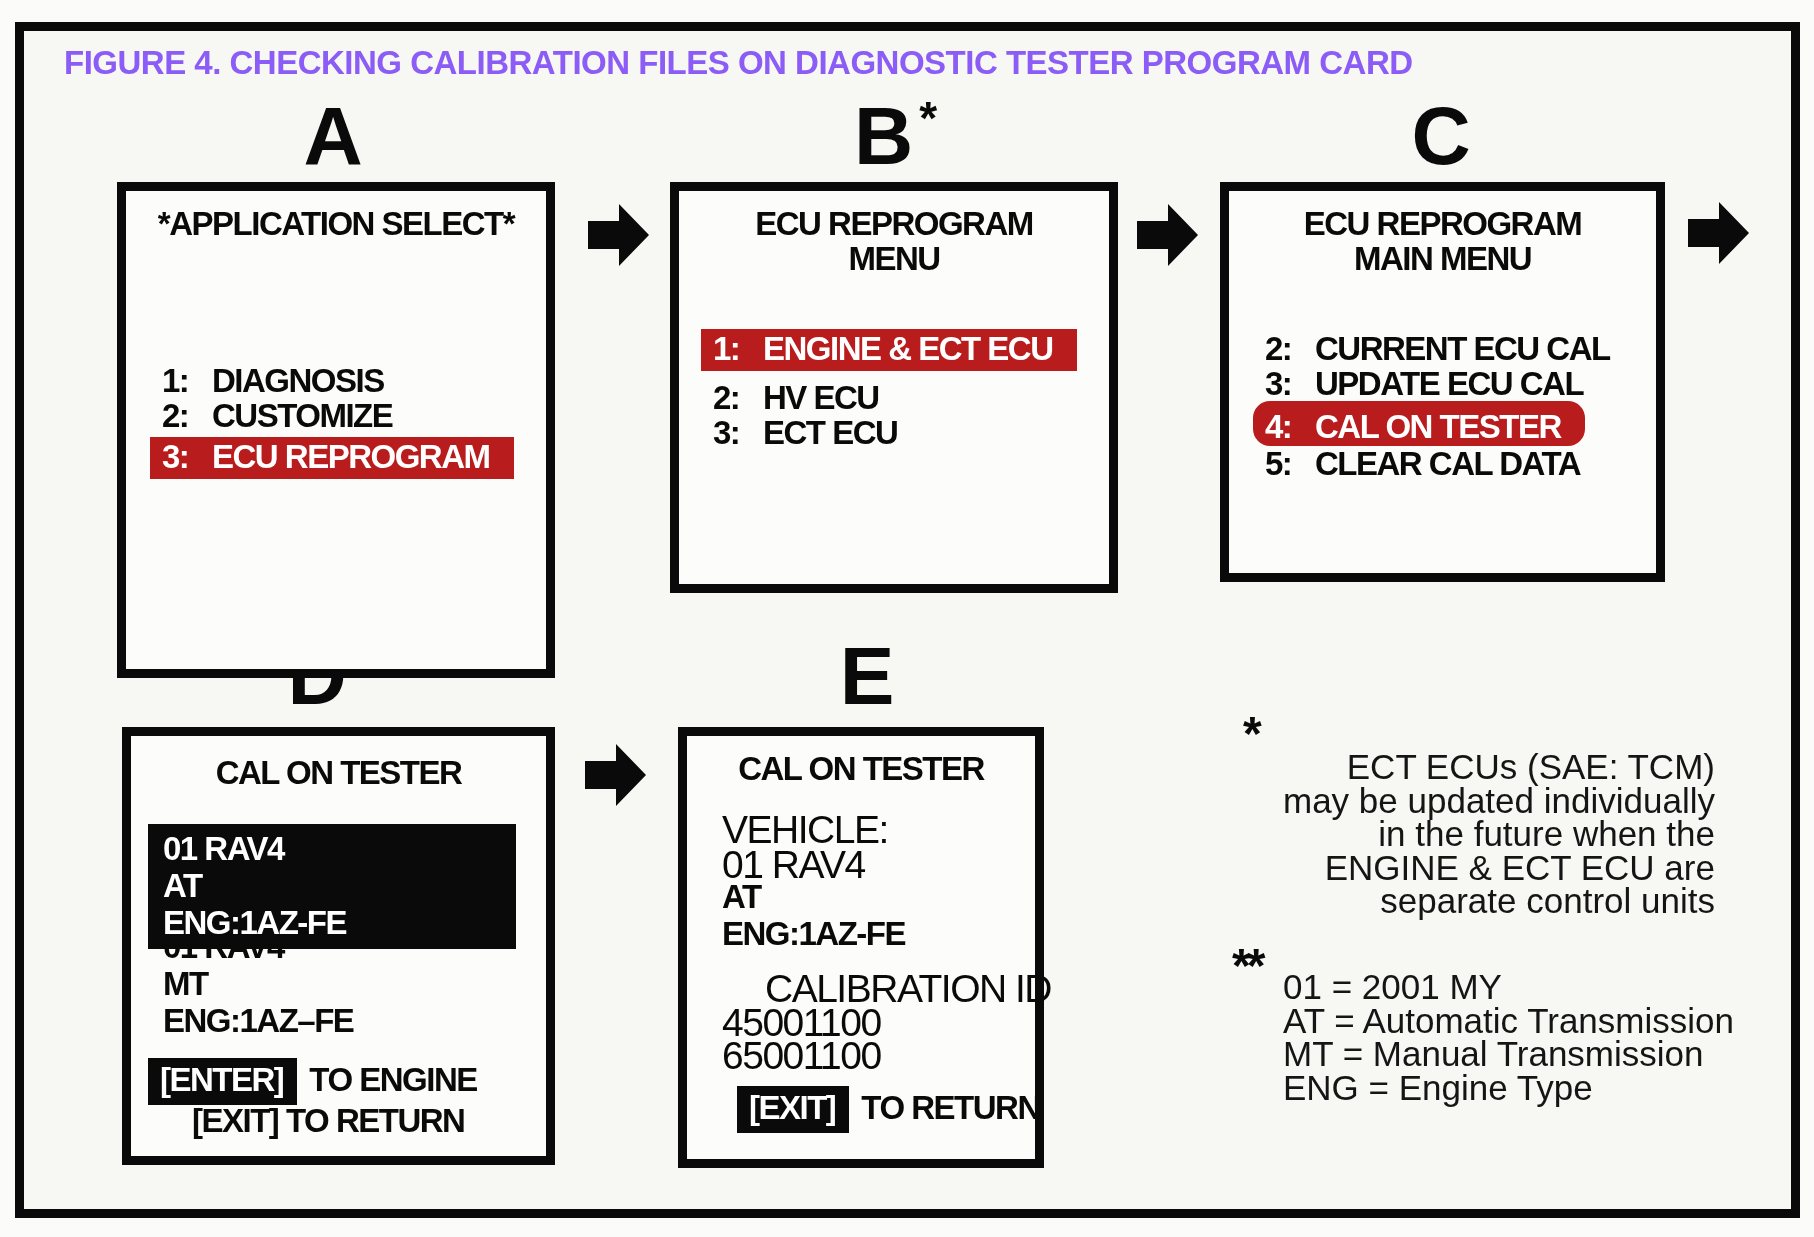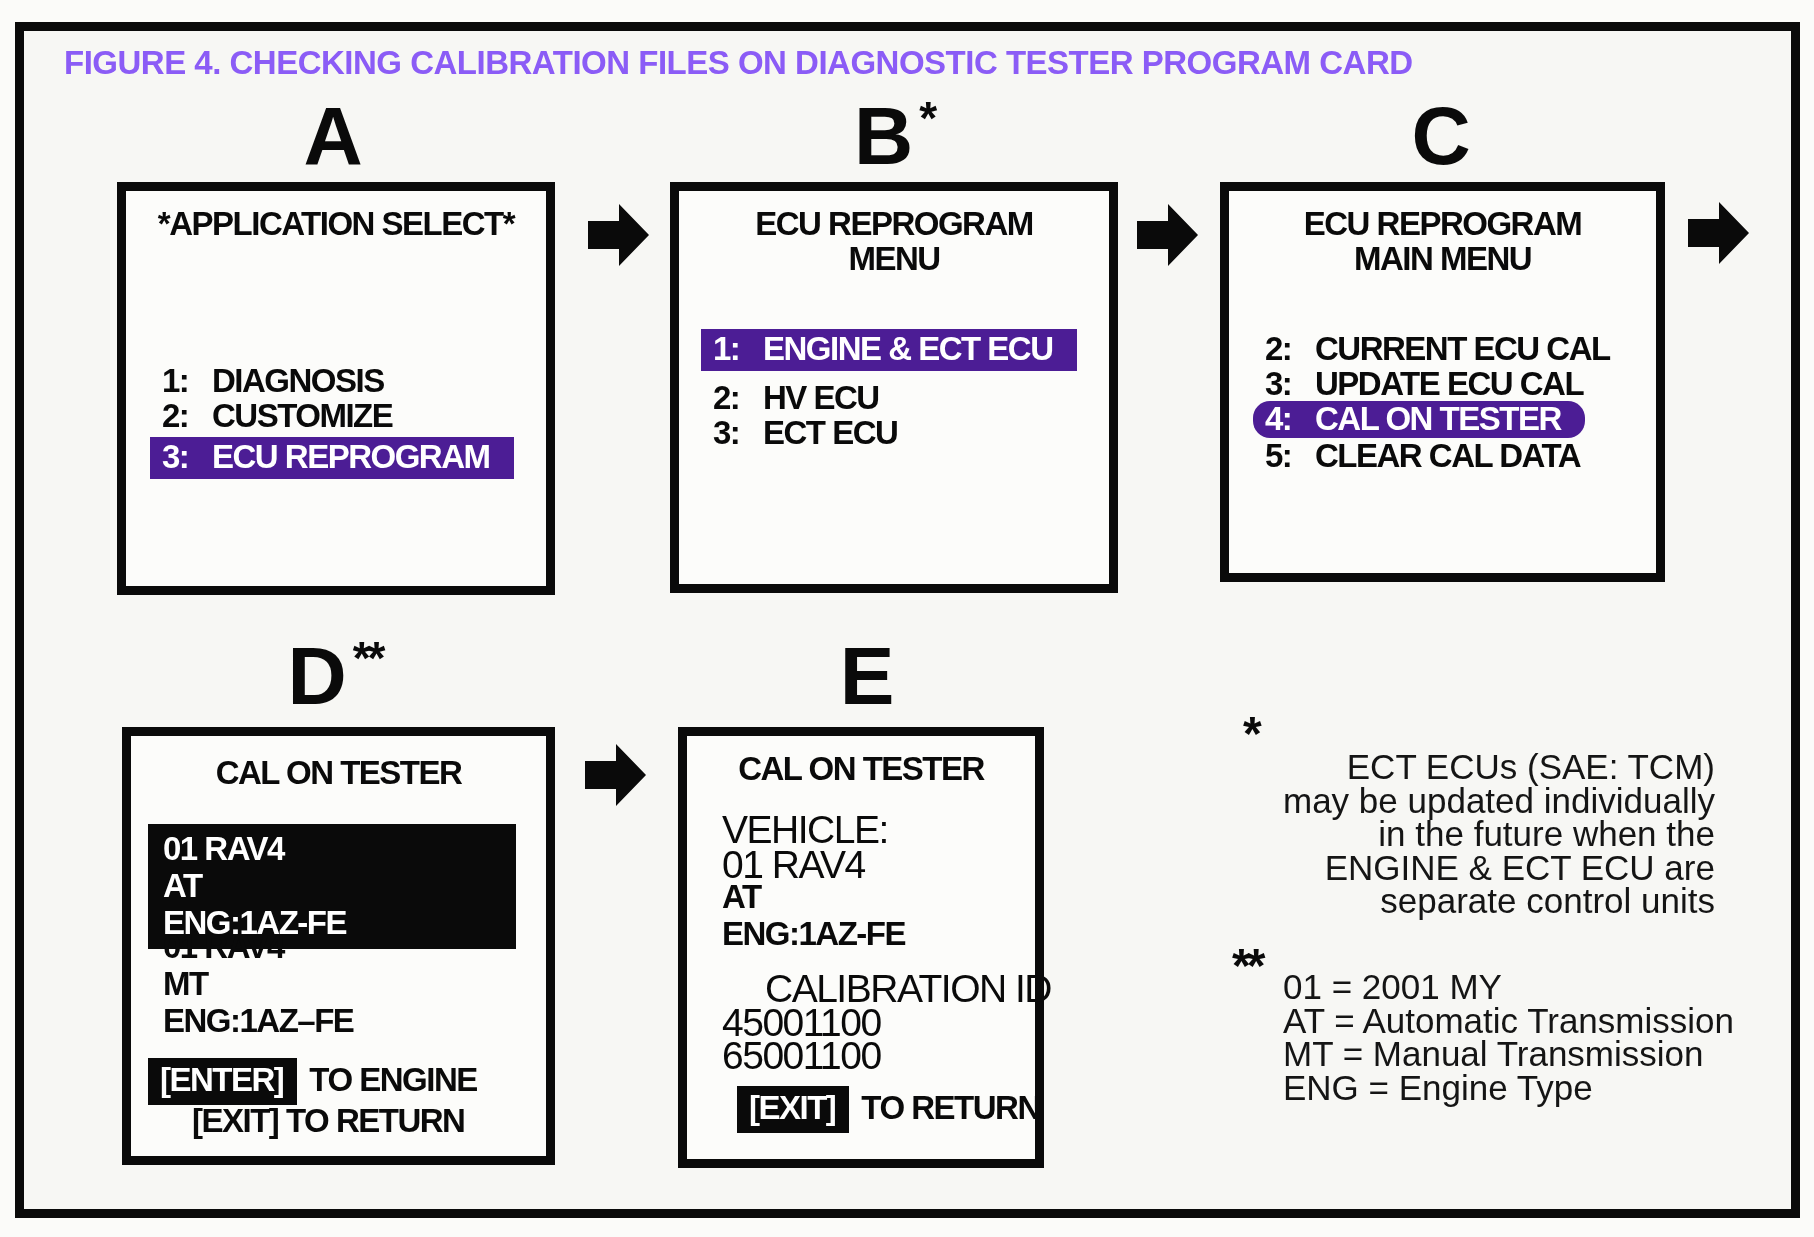--- a/index.html
+++ b/index.html
@@ -35,21 +35,21 @@
     font-size:33px;font-weight:bold;letter-spacing:-1.5px;white-space:nowrap;
   }
   .menu{position:absolute;}
   .mrow{
     display:table;white-space:nowrap;line-height:35px;
     font-size:33px;font-weight:bold;letter-spacing:-1.5px;
     padding-left:12px;
   }
   .mrow .num{display:inline-block;min-width:30px;margin-right:20px;}
   .mrow.hl{
-    background:#4c1d95;color:#fff;
+    background:#b91c1c;color:#fff;
     padding:2px 24px 5px 12px;line-height:35px;
   }
   .mrow.gap-after{margin-bottom:9px;}
   .mrow.gap-before{margin-top:4px;}
   
   .scr-text{font-size:39px;font-weight:normal;letter-spacing:-1.5px;white-space:nowrap;position:absolute;}
   .d-hlblock{
     position:absolute;background:#0a0a0a;color:#fff;
     padding:6px 15px 8px 15px;box-sizing:border-box;
     font-size:33px;font-weight:bold;letter-spacing:-1.5px;line-height:37px;
@@ -101,21 +101,21 @@
   <svg class="flow-arrow" style="left:1137px;top:199px;" viewBox="0 0 62 72">
     <polygon points="0,22 31,22 31,5 61,36 31,67 31,50 0,50" fill="#0a0a0a"></polygon>
   </svg>
   <svg class="flow-arrow" style="left:1688px;top:197px;" viewBox="0 0 62 72">
     <polygon points="0,22 31,22 31,5 61,36 31,67 31,50 0,50" fill="#0a0a0a"></polygon>
   </svg>
   <svg class="flow-arrow" style="left:585px;top:739px;" viewBox="0 0 62 72">
     <polygon points="0,22 31,22 31,5 61,36 31,67 31,50 0,50" fill="#0a0a0a"></polygon>
   </svg>
 
-  <div class="screen" style="left:117px;top:182px;width:438px;height:413px;">
+  <div class="screen" style="left:117px;top:182px;width:438px;height:496px;">
     <div class="scr-title" style="top:14px;">*APPLICATION SELECT*</div>
     <div class="menu" style="left:24px;top:172px;">
       <div class="mrow">
         <span class="num">1:</span>
           <span>DIAGNOSIS</span>
       </div>
       <div class="mrow">
         <span class="num">2:</span>
           <span>CUSTOMIZE</span>
       </div>
@@ -150,21 +150,21 @@
     <div class="scr-title" style="top:49px;">MAIN MENU</div>
     <div class="menu" style="left:24px;top:140px;">
       <div class="mrow">
         <span class="num">2:</span>
           <span>CURRENT ECU CAL</span>
       </div>
       <div class="mrow">
         <span class="num">3:</span>
           <span>UPDATE ECU CAL</span>
       </div>
-      <div class="mrow hl" style="padding-top:0;padding-bottom:2px;border-radius:17px;">
+      <div class="mrow hl" style="padding-top:8px;padding-bottom:2px;border-radius:17px;">
         <span class="num">4:</span>
           <span>CAL ON TESTER</span>
       </div>
       <div class="mrow">
         <span class="num">5:</span>
           <span>CLEAR CAL DATA</span>
       </div>
     </div>
   </div>
 

